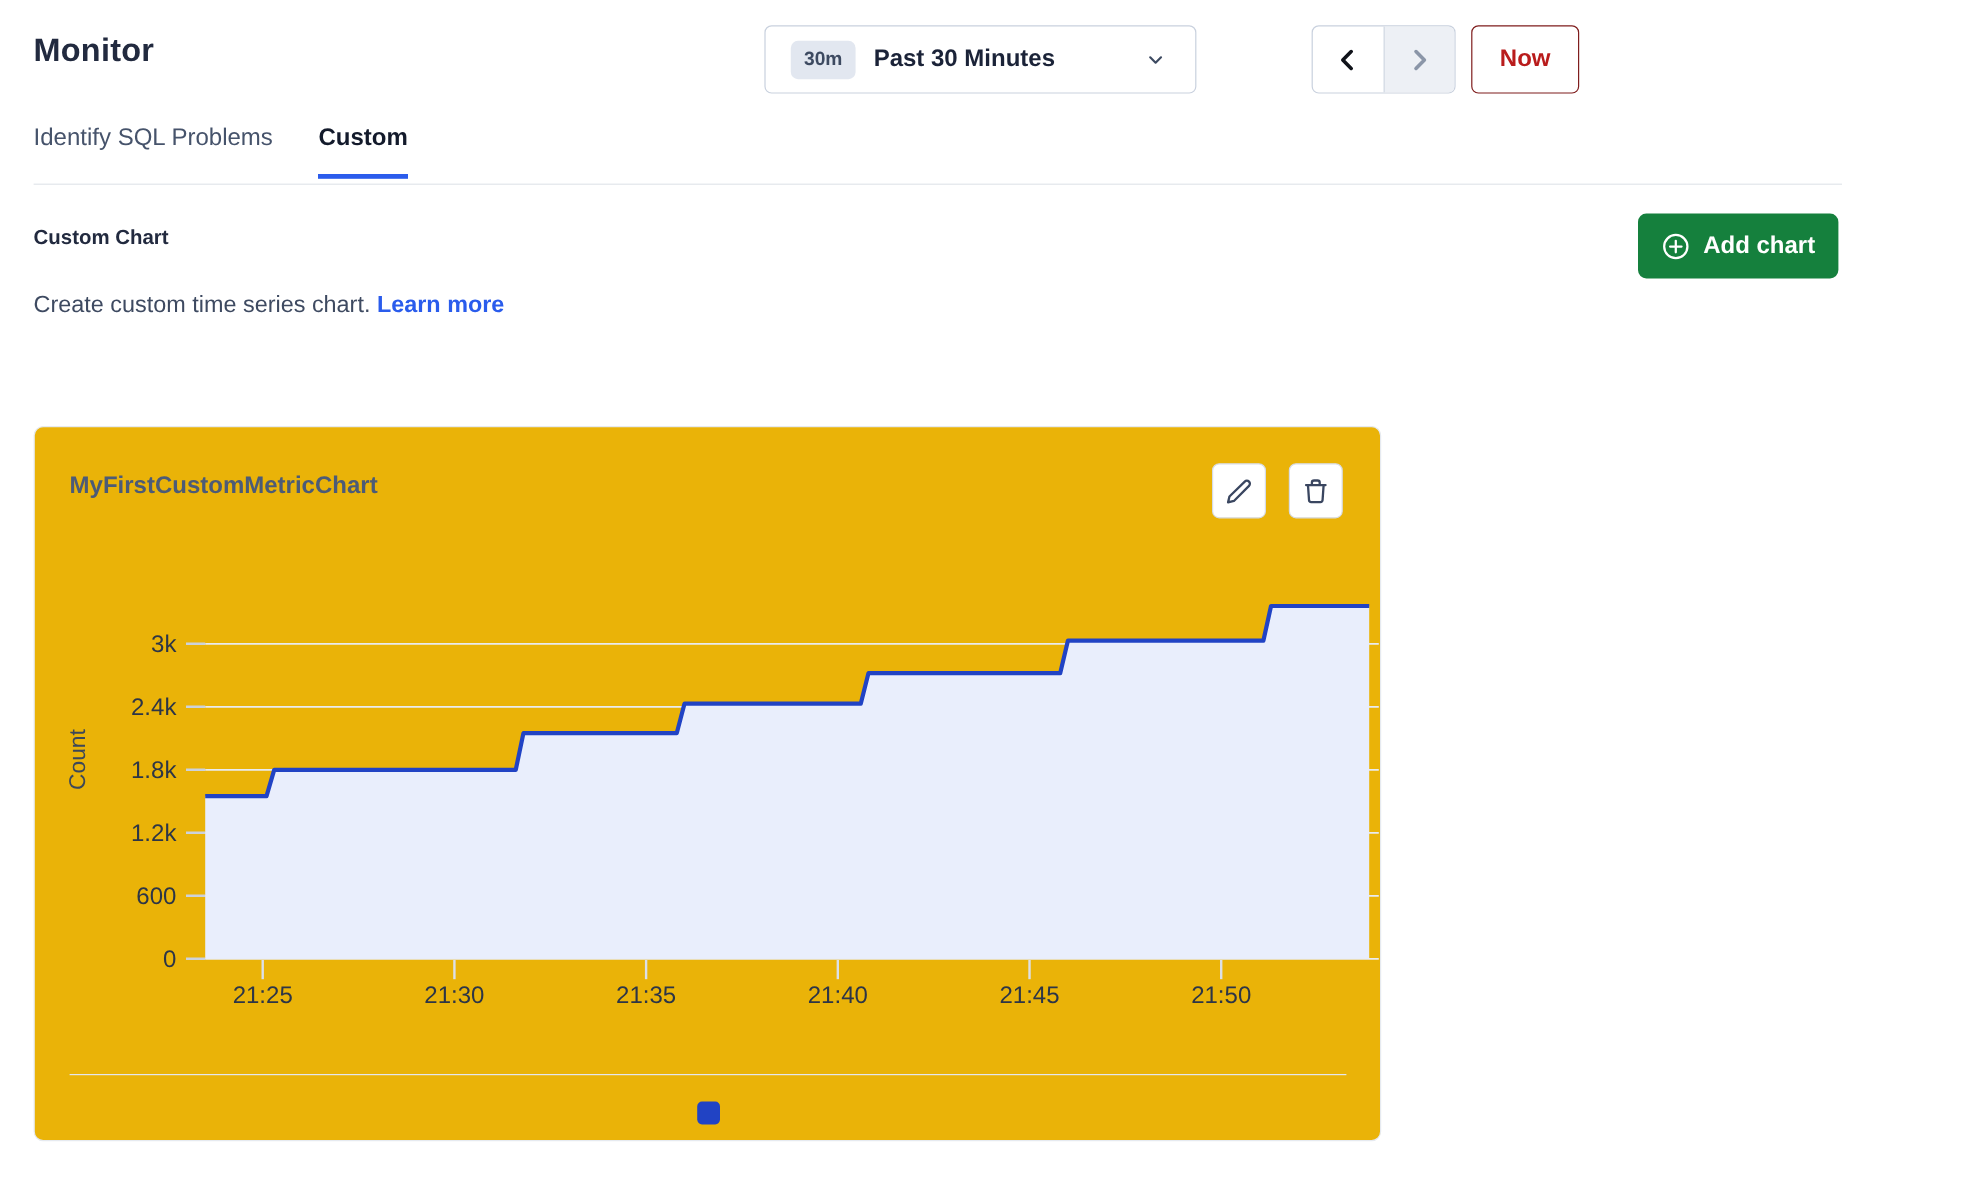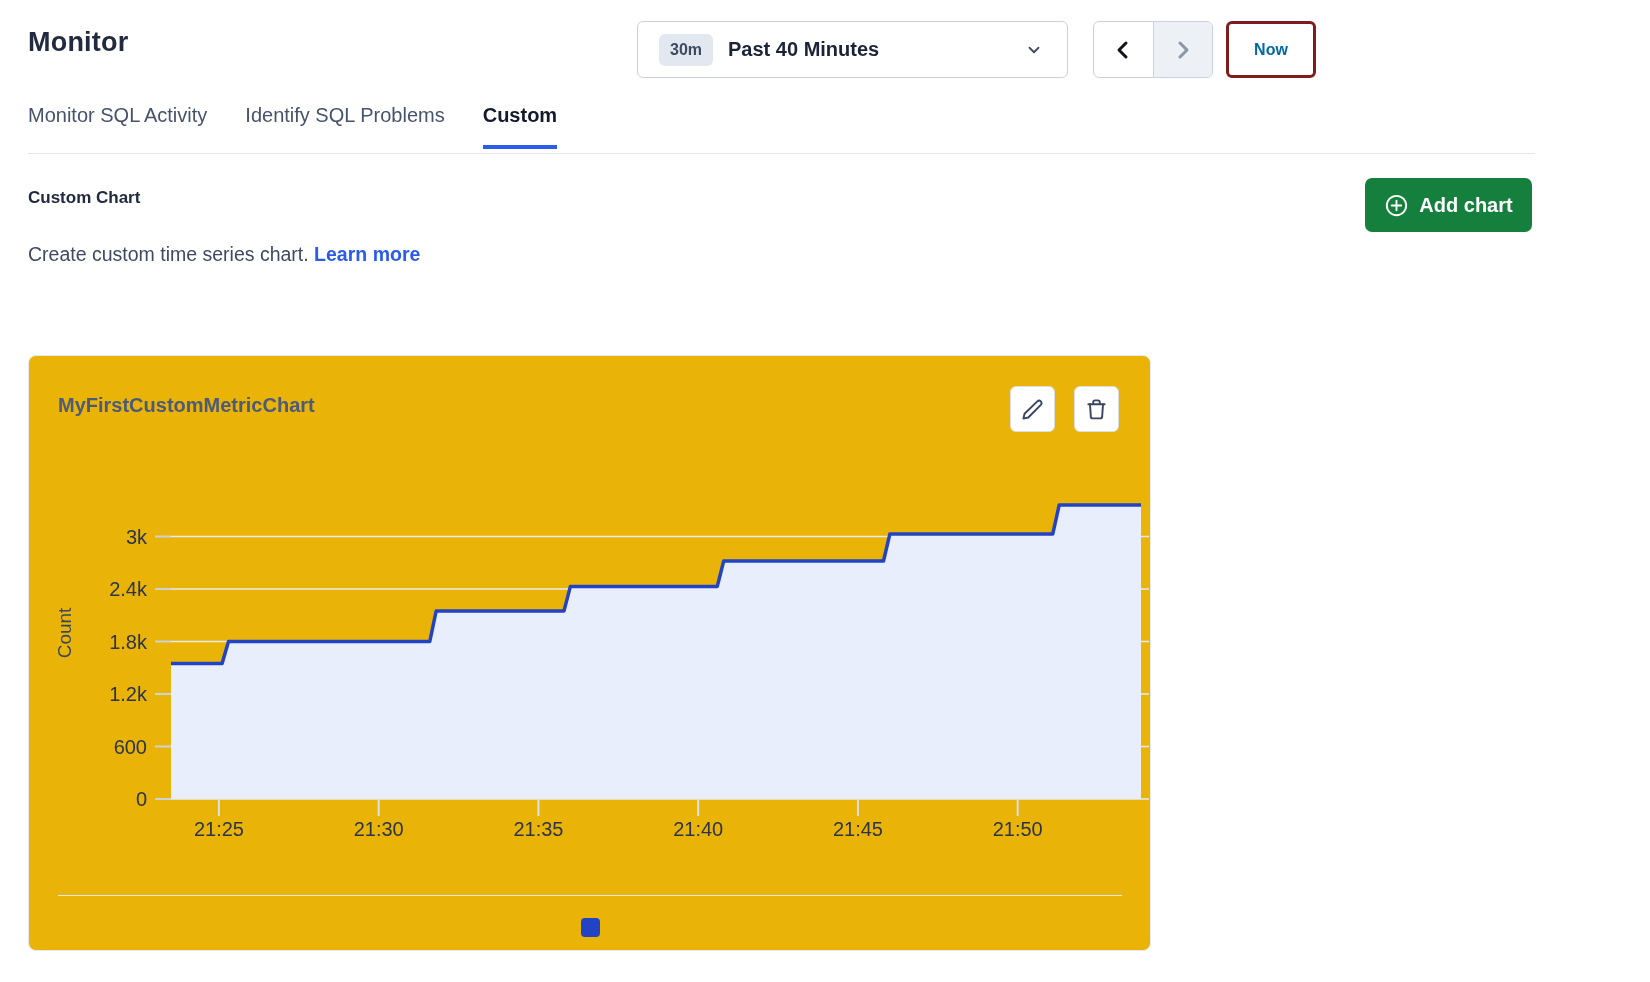--- a/index.html
+++ b/index.html
@@ -3,36 +3,36 @@
 <meta charset="utf-8">
 <style>
   * { margin:0; padding:0; box-sizing:border-box; }
   html,body { background:#ffffff; }
   body { font-family:"Liberation Sans", sans-serif; color:#222a3f; }
   #app { position:relative; width:1650px; height:982px; background:#fff; overflow:hidden; }
 
   .page-title { position:absolute; left:28px; top:27px; font-size:27px; font-weight:700; color:#222a3f; letter-spacing:.2px; }
 
   
-  .time-dropdown { position:absolute; left:637px; top:21px; width:431px; height:57px;
+  .time-dropdown { position:absolute; left:637px; top:21px; width:360px; height:57px;
     border:1px solid #c9d1de; border-radius:6px; background:#fff; display:flex; align-items:center; cursor:pointer; }
   .range-badge { margin-left:21px; background:#e2e7f0; color:#3d4a61; font-weight:700; font-size:16px;
     padding:7px 11px; border-radius:6px; }
   .range-label { margin-left:15px; font-size:20px; font-weight:600; color:#1b2338; }
   .caret { position:absolute; right:24px; top:19px; }
 
   .arrow-group { position:absolute; left:1093px; top:21px; width:120px; height:57px;
     border:1px solid #c9d1de; border-radius:6px; display:flex; overflow:hidden; background:#fff; }
   .arrow-btn { flex:1; display:flex; align-items:center; justify-content:center; cursor:pointer; }
   .arrow-btn.prev { border-right:1px solid #c9d1de; }
   .arrow-btn.next { background:#edf0f5; cursor:default; }
 
   .now-button { position:absolute; left:1226px; top:21px; width:90px; height:57px;
-    border:3px solid #7f1d1d; border-radius:6px; background:#fff; font-size:16px; font-weight:600;
-    color:#0369a1; display:flex; align-items:center; justify-content:center; cursor:pointer; }
+    border:1px solid #7f1d1d; border-radius:6px; background:#fff; font-size:20px; font-weight:600;
+    color:#b91c1c; display:flex; align-items:center; justify-content:center; cursor:pointer; }
 
   
   .tabs { position:absolute; left:28px; top:104px; display:flex; gap:38px; }
   .tab { font-size:20px; color:#46536b; padding-bottom:20px; position:relative; cursor:pointer; }
   .tab.active { color:#131a2b; font-weight:600; }
   .tab.active::after { content:""; position:absolute; left:0; right:0; bottom:-2px; height:4px; background:#2b5cec; }
   .tabs-divider { position:absolute; left:28px; top:153px; width:1507px; height:1px; background:#e2e5ea; }
 
   
   .section-heading { position:absolute; left:28px; top:188px; font-size:17px; font-weight:700; color:#222a3f; }
@@ -60,21 +60,21 @@
 </style>
 </head>
 <body>
 
 <div id="app">
 
   <h1 class="page-title">Monitor</h1>
 
   <div class="time-dropdown">
     <span class="range-badge">30m</span>
-    <span class="range-label">Past 40 Minutes</span>
+    <span class="range-label">Past 30 Minutes</span>
     <span class="caret">
       <svg width="18" height="18" viewBox="0 0 24 24" fill="none" stroke="#3d4a61" stroke-width="2.4" stroke-linecap="round" stroke-linejoin="round">
           <polyline points="6 9 12 15 18 9"></polyline>
         </svg>
     </span>
   </div>
 
   <div class="arrow-group">
     <div class="arrow-btn prev">
       <svg width="24" height="24" viewBox="0 0 24 24" fill="none" stroke="#10131a" stroke-width="3" stroke-linecap="round" stroke-linejoin="round">
@@ -86,21 +86,20 @@
           <polyline points="9 5 16 12 9 19"></polyline>
         </svg>
     </div>
   </div>
 
   <div class="now-button">
     <span>Now</span>
   </div>
 
   <nav class="tabs">
-    <div class="tab">Monitor SQL Activity</div>
     <div class="tab">Identify SQL Problems</div>
     <div class="tab active">Custom</div>
   </nav>
   <div class="tabs-divider"></div>
 
   <h2 class="section-heading">Custom Chart</h2>
 
   <button class="add-chart-button">
     <svg width="25" height="25" viewBox="0 0 24 24" fill="none" stroke="#ffffff" stroke-width="1.8" stroke-linecap="round">
         <circle cx="12" cy="12" r="9.3"></circle>

